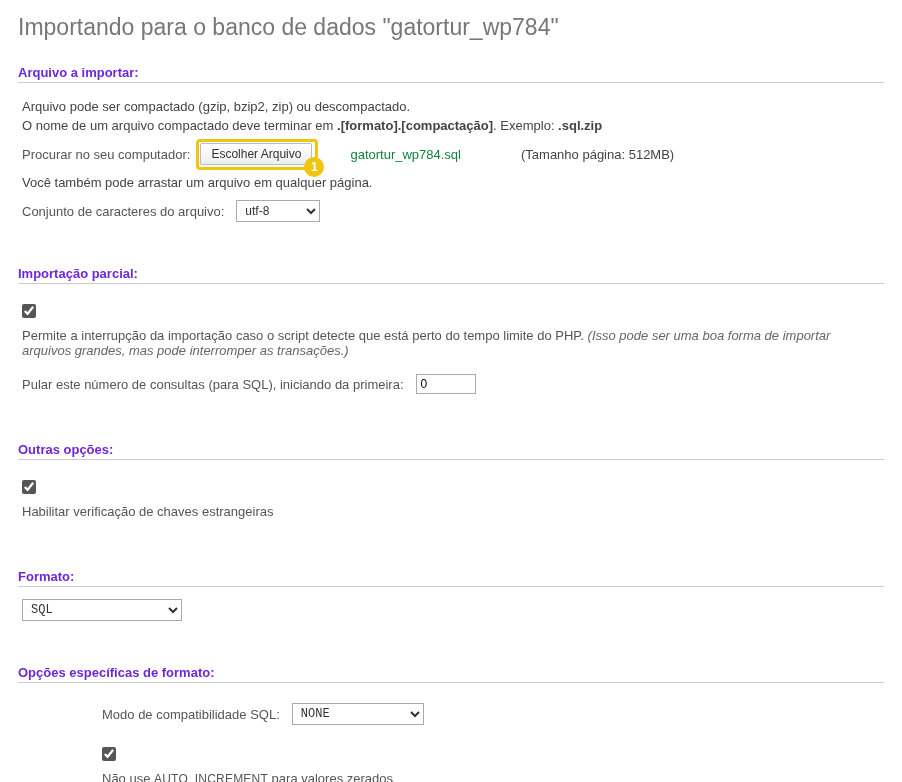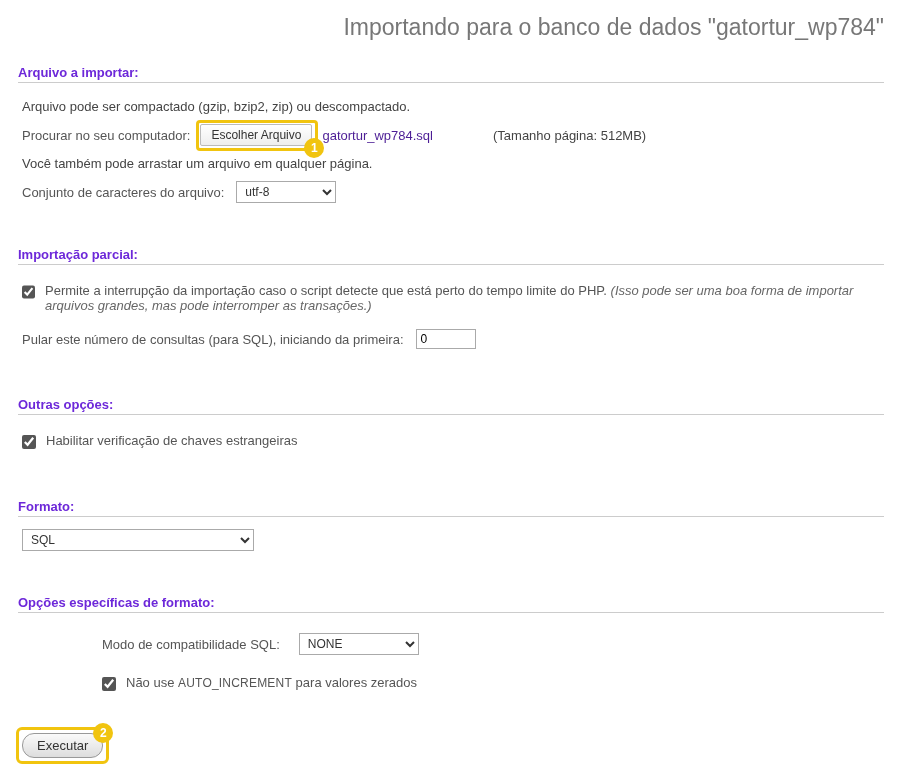--- a/index.html
+++ b/index.html
@@ -10,21 +10,20 @@
     padding: 14px 18px;
     background: #fff;
     width: 902px;
     box-sizing: border-box;
   }
   h1 {
     font-size: 23px;
     font-weight: 400;
     color: #777;
     margin: 0 0 24px 0;
-    text-align: right;
   }
   .section-title {
     font-size: 13px;
     font-weight: bold;
     color: #6d28d9;
     margin: 0 0 4px 0;
     padding-bottom: 2px;
     border-bottom: 1px solid #ccc;
   }
   .section-body {
@@ -58,55 +57,56 @@
     width:20px; height:20px;
     border-radius:50%;
     background:#f1c40f;
     color:#fff;
     font-size:12px;
     font-weight:bold;
     display:flex;
     align-items:center;
     justify-content:center;
   }
-  .filename { color:#4c1d95; }
+  .filename { color:#15803d;margin-left:28px; }
   .maxsize { color:#444; margin-left:50px;}
   .charset-row { margin-top:10px; display:flex; align-items:center; gap:12px;}
   select {
     font-size:12px;
     padding:2px 4px;
     border:1px solid #aaa;
     background:#fff;
     color:#333;
   }
-  select.wide { width:100px; }
-  select.format { width:232px; }
-  select.compat { width:120px; }
+  select.wide { width:84px; }
+  select.format { width:160px;font-family:Liberation Mono, monospace; }
+  select.compat { width:132px;font-family:Liberation Mono, monospace; }
   input[type="text"].skip {
     width:50px;
     padding:2px 4px;
     font-size:12px;
     border:1px solid #aaa;
   }
   .row-center { display:flex; align-items:center; gap:12px; margin:10px 0 4px 0;}
   .checkbox-wrap {
     display:inline-flex;
     align-items:flex-start;
     gap:10px;
     margin:6px 0;
+    flex-direction:column;
   }
   input[type="checkbox"] {
     width:14px; height:14px;
     accent-color:#555;
     margin:0;
     margin-top:2px;
   }
   .checkbox-text { display:inline; }
   .indent { margin-left:80px; }
-  .opts-row { display:flex; align-items:center; gap:19px; margin:8px 0;}
+  .opts-row { display:flex; align-items:center; gap:12px; margin:8px 0;}
   .small-caps { font-variant: small-caps; font-size:12px; letter-spacing:0.2px;}
   .exec-wrap { position:relative; display:inline-block; margin-top:18px; margin-left:4px;}
   .exec-btn {
     padding:4px 14px;
     border:1px solid #999;
     border-radius:12px;
     background: linear-gradient(#fafafa,#ddd);
     font-size:13px;
     color:#333;
     cursor:pointer;
@@ -137,20 +137,23 @@
 <body>
 
 
 
 <h1>Importando para o banco de dados "gatortur_wp784"</h1>
 
 
 <div class="section-title">Arquivo a importar:</div>
 <div class="section-body">
   <div class="line">Arquivo pode ser compactado (gzip, bzip2, zip) ou descompactado.</div>
+  <div class="line">
+    <span>O nome de um arquivo compactado deve terminar em </span><span class="bold">.[formato].[compactação]</span><span>. Exemplo: </span><span class="bold">.sql.zip</span>
+  </div>
 
   <div class="file-row">
     <span>Procurar no seu computador:</span>
     <span class="file-btn-wrap">
       <button type="button" class="file-btn">Escolher Arquivo</button>
       <span class="highlight"></span>
       <span class="badge">1</span>
     </span>
     <span class="filename">gatortur_wp784.sql</span>
     <span class="maxsize">(Tamanho página: 512MB)</span>

